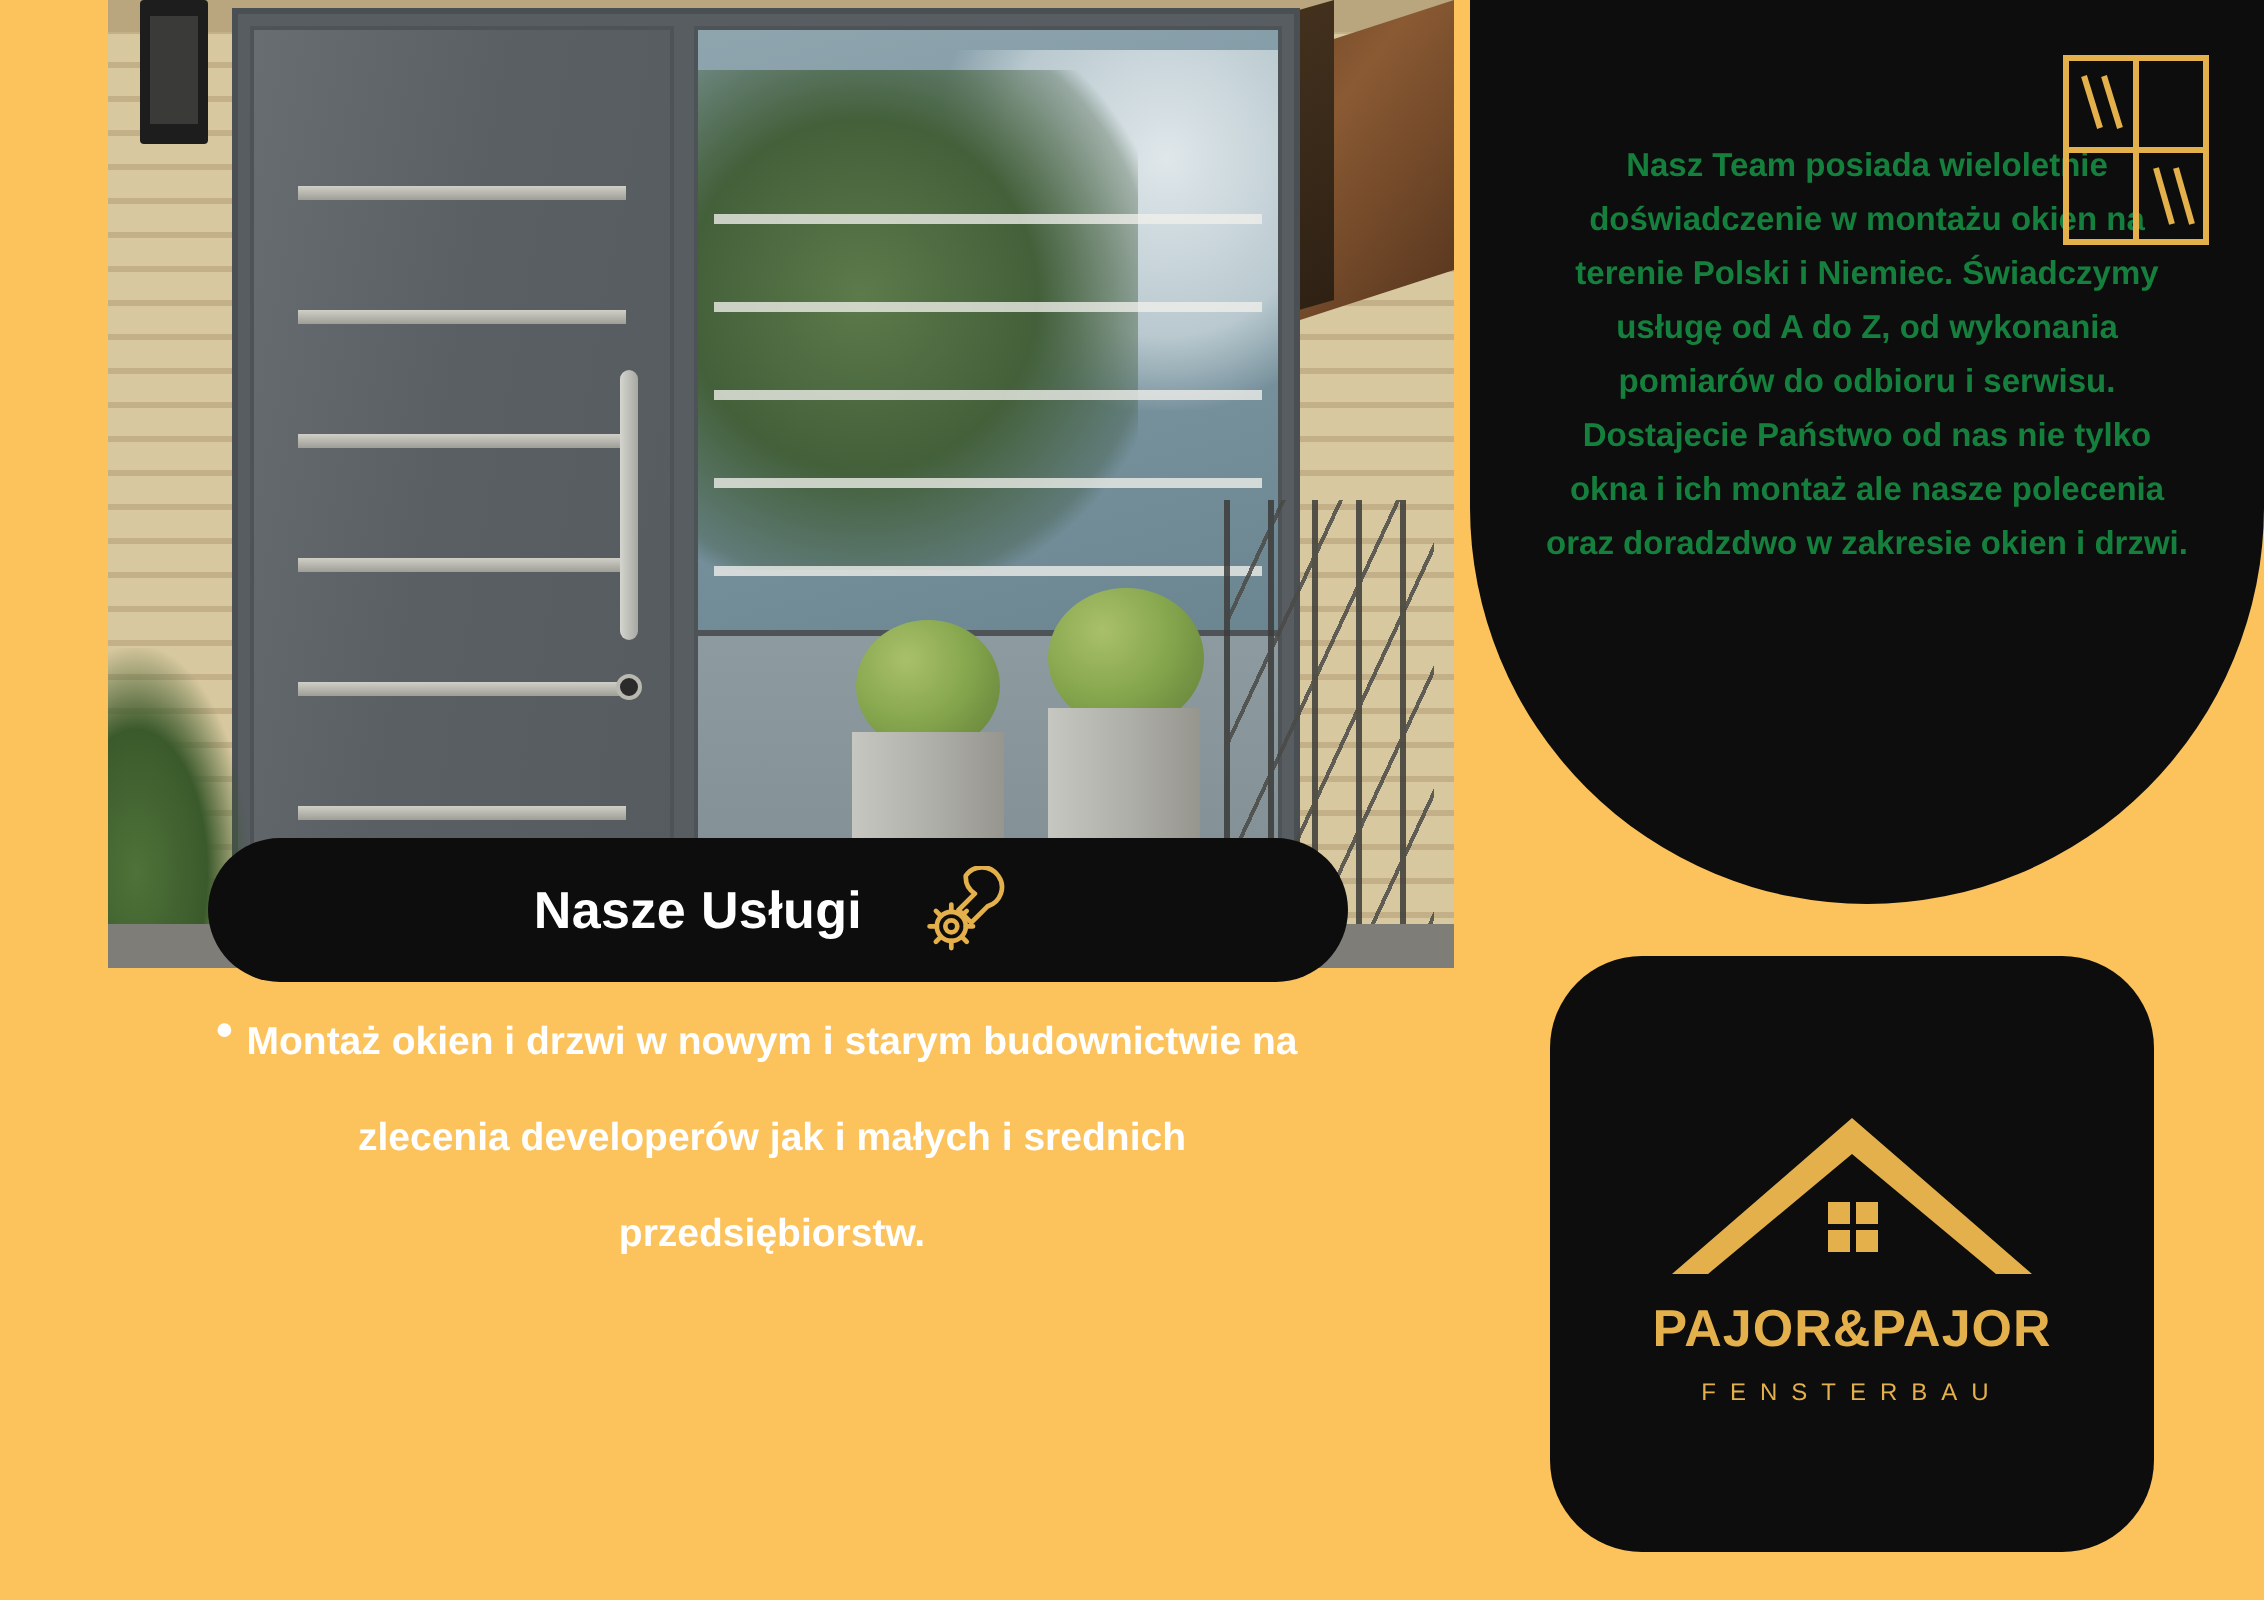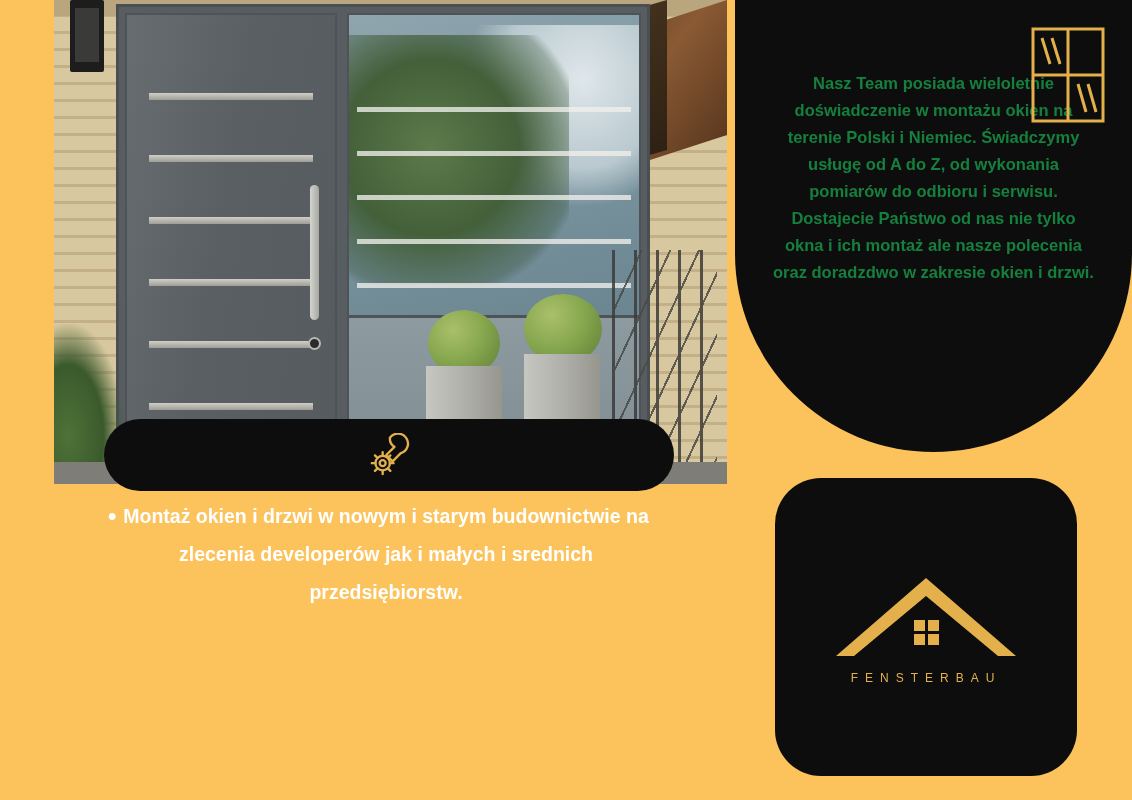--- a/index.html
+++ b/index.html
@@ -259,21 +259,21 @@
     left: 96px;
     top: 497px;
     width: 580px;
     list-style: none;
   }
   .service-list li {
     position: relative;
     color: #ffffff;
     font-size: 19.5px;
     font-weight: bold;
-    line-height: 38px;
+    line-height: 48px;
     text-align: center;
     padding: 0 24px 6px 24px;
   }
   .service-list li:before {
     content: "•";
     position: absolute;
     left: 12px;
     top: 0;
     font-size: 24px;
     line-height: 38px;
@@ -388,20 +388,21 @@
     <div class="ball b2"></div>
     <div class="planter p1"></div>
     <div class="planter p2"></div>
 
     <div class="railing"></div>
     <div class="plant"></div>
     <div class="ground"></div>
   </div>
 
   <div class="services-pill">
+    <span class="services-title">Nasze Usługi</span>
     <svg class="wrench-icon" viewBox="0 0 64 48">
       <g fill="none" stroke="#e3b04b" stroke-width="2.6" stroke-linecap="round" stroke-linejoin="round">
         <path d="M33 5 a11 11 0 1 1 12 17 l-9 9 -7 -7 9 -9 a11 11 0 0 1 -5 -10 z"></path>
         <circle cx="25" cy="33" r="8"></circle>
         <circle cx="25" cy="33" r="3.3"></circle>
         <path d="M25 21 v4 M25 41 v4 M13 33 h4 M33 33 h4
                  M16.5 24.5 l2.8 2.8 M30.7 38.7 l2.8 2.8
                  M33.5 24.5 l-2.8 2.8 M19.3 38.7 l-2.8 2.8"></path>
       </g>
     </svg>
@@ -428,14 +429,15 @@
 </div>
 
 <div class="logo-card">
   <svg class="logo-roof" viewBox="0 0 196 92">
     <path d="M8 86 L98 8 L188 86 L170 86 L98 26 L26 86 Z" fill="#e3b04b"></path>
     <rect x="86" y="50" width="11" height="11" fill="#e3b04b"></rect>
     <rect x="100" y="50" width="11" height="11" fill="#e3b04b"></rect>
     <rect x="86" y="64" width="11" height="11" fill="#e3b04b"></rect>
     <rect x="100" y="64" width="11" height="11" fill="#e3b04b"></rect>
   </svg>
+  <div class="logo-name">PAJOR&amp;PAJOR</div>
   <div class="logo-sub">FENSTERBAU</div>
 </div>
 
 </body></html>

